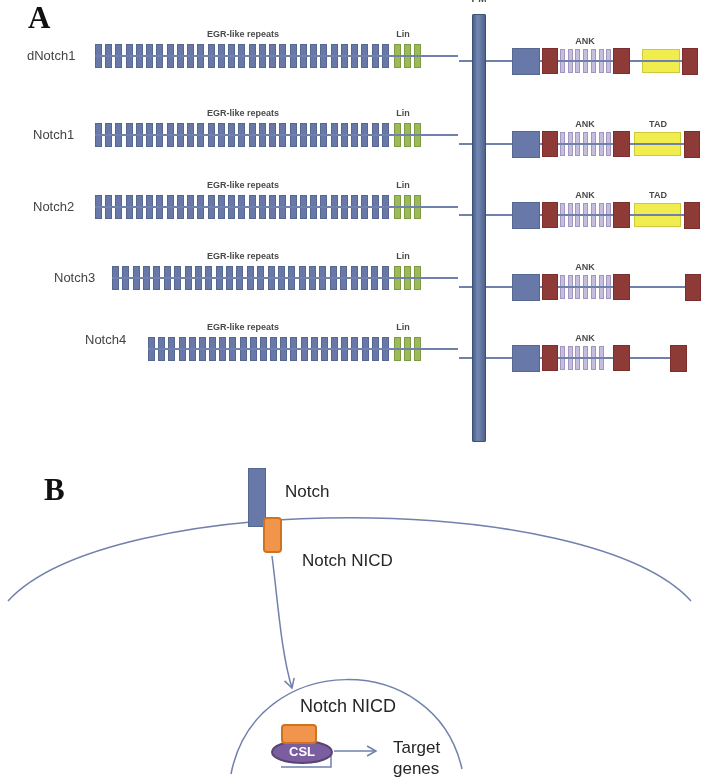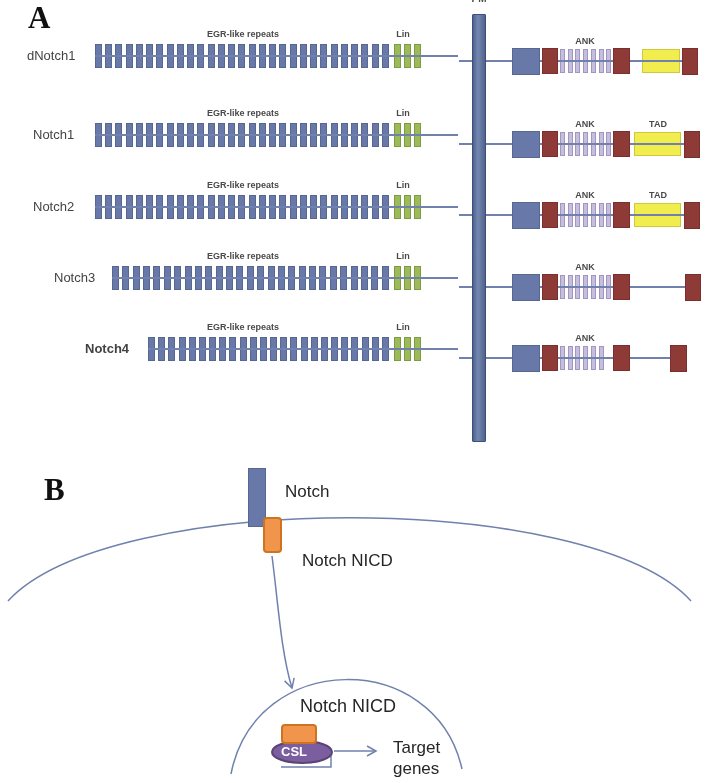--- a/index.html
+++ b/index.html
@@ -233,21 +233,21 @@
       <div class="bar-lav" style="left: 560px; top: 275px; width: 5.4px; height: 24px; z-index: 2;"></div>
       <div class="bar-lav" style="left: 568px; top: 275px; width: 5.4px; height: 24px; z-index: 2;"></div>
       <div class="bar-lav" style="left: 575px; top: 275px; width: 5.4px; height: 24px; z-index: 2;"></div>
       <div class="bar-lav" style="left: 583px; top: 275px; width: 5.4px; height: 24px; z-index: 2;"></div>
       <div class="bar-lav" style="left: 591px; top: 275px; width: 5.4px; height: 24px; z-index: 2;"></div>
       <div class="bar-lav" style="left: 599px; top: 275px; width: 5.4px; height: 24px; z-index: 2;"></div>
       <div class="bar-lav" style="left: 606px; top: 275px; width: 5.4px; height: 24px; z-index: 2;"></div>
       <div class="dom-lbl" style="left: 565px; top: 262px; width: 40px;">ANK</div>
       <div class="box-red" style="left: 613px; top: 274px; width: 17px; height: 26px; z-index: 4;"></div>
       <div class="box-red" style="left: 685px; top: 274px; width: 16px; height: 27px; z-index: 4;"></div>
-      <div class="row-name" style="left: 85px; top: 341px; font-weight: bold;">Notch4</div>
+      <div class="row-name" style="left: 85px; top: 332px;">Notch4</div>
       <div class="dom-lbl" style="left: 183px; top: 322px; width: 120px;">EGR-like repeats</div>
       <div class="dom-lbl" style="left: 383px; top: 322px; width: 40px;">Lin</div>
       <div class="hline" style="left: 148px; top: 348px; width: 310px; z-index: 5;"></div>
       <div class="bar-blue" style="left: 148px; top: 337px; width: 7px; height: 24px; z-index: 2;"></div>
       <div class="bar-blue" style="left: 158px; top: 337px; width: 7px; height: 24px; z-index: 2;"></div>
       <div class="bar-blue" style="left: 168px; top: 337px; width: 7px; height: 24px; z-index: 2;"></div>
       <div class="bar-blue" style="left: 179px; top: 337px; width: 7px; height: 24px; z-index: 2;"></div>
       <div class="bar-blue" style="left: 189px; top: 337px; width: 7px; height: 24px; z-index: 2;"></div>
       <div class="bar-blue" style="left: 199px; top: 337px; width: 7px; height: 24px; z-index: 2;"></div>
       <div class="bar-blue" style="left: 209px; top: 337px; width: 7px; height: 24px; z-index: 2;"></div>
@@ -304,19 +304,19 @@
     <ellipse cx="302" cy="752" rx="30" ry="11" fill="#7B5E9F" stroke="#5A4473" stroke-width="2"></ellipse>
   </svg>
 
   <div class="box-blue" style="left:248px;top:468px;width:18px;height:59px;z-index:8;"></div>
   <div class="orange-box" style="left:263px;top:517px;width:19px;height:36px;"></div>
   <div class="orange-box" style="left:281px;top:724px;width:36px;height:20px;"></div>
 
   <div class="b-text" style="left:285px;top:482px;">Notch</div>
   <div class="b-text" style="left:302px;top:551px;">Notch NICD</div>
   <div class="b-text" style="left:300px;top:696px;font-size:18px;">Notch NICD</div>
-  <div id="csl-label" style="left:264px;top:744px;width:60px;">CSL</div>
+  <div id="csl-label" style="left:272px;top:744px;width:60px;">CSL</div>
   <div class="b-text" style="left:393px;top:737px;line-height:21px;">
     <div>Target</div>
     <div>genes</div>
   </div>
 
 </div>
 
 </body></html>

